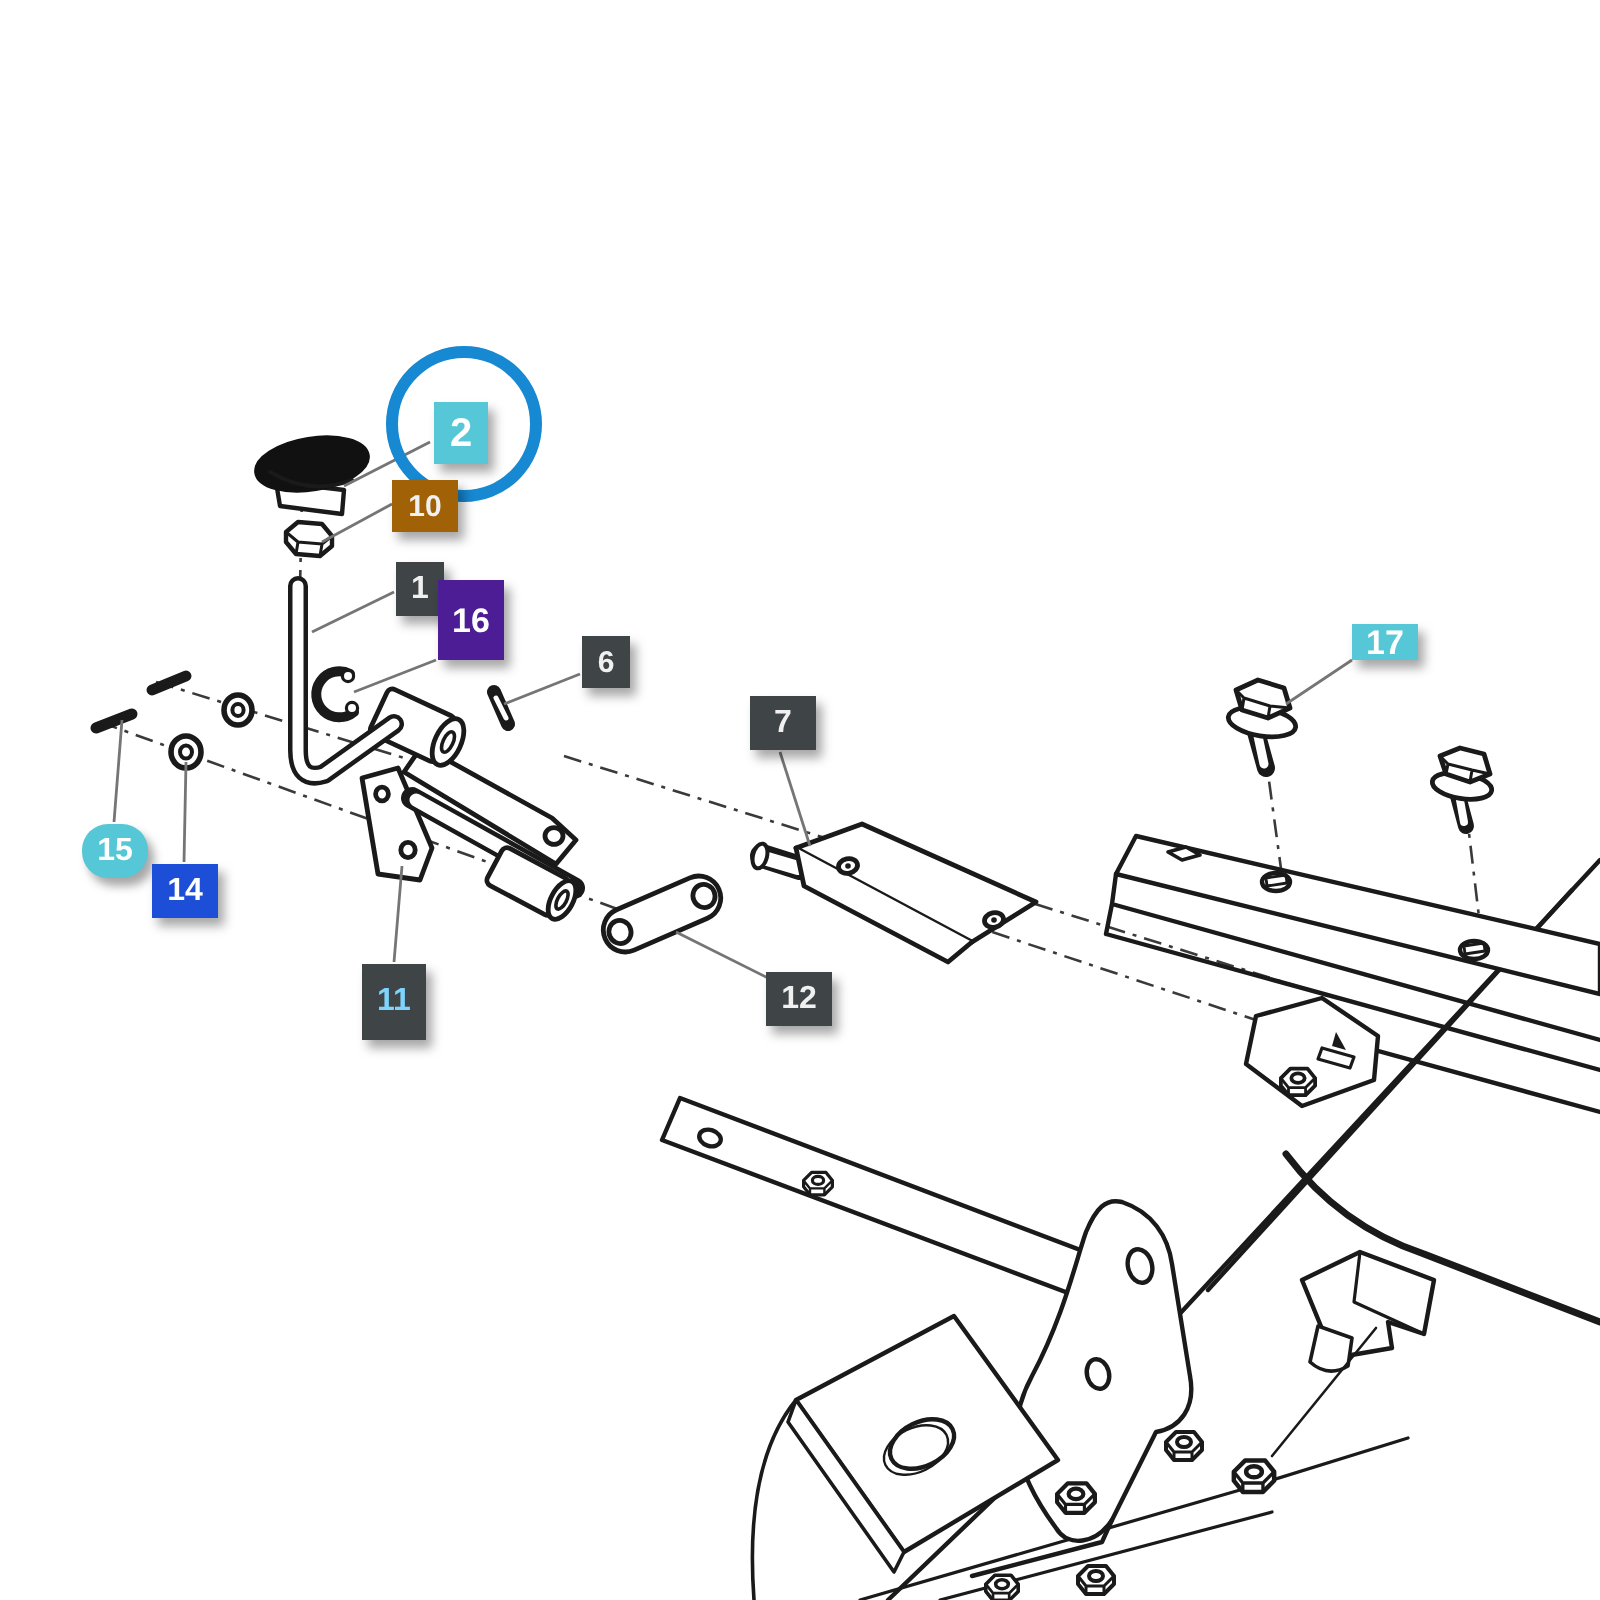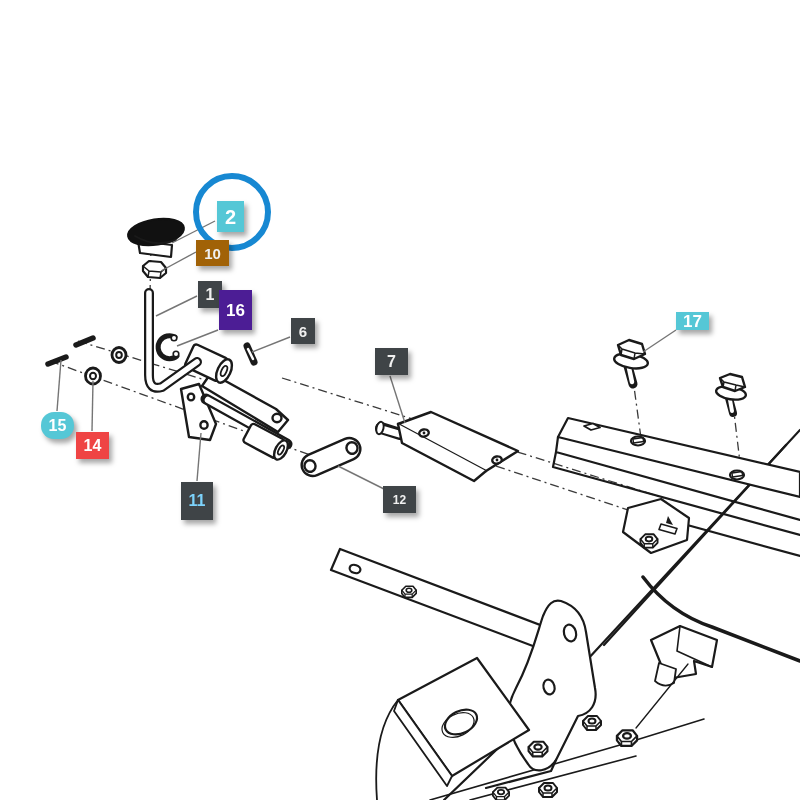--- a/index.html
+++ b/index.html
@@ -223,16 +223,16 @@
     </svg>
 
 <div class="callout accent" style="left: 217px; top: 201px; width: 27px; height: 31px; background: rgb(85, 199, 214); color: rgb(255, 255, 255); font-size: 20px;">2</div>
     <div class="callout" style="left: 196px; top: 240px; width: 33px; height: 26px; background: #a16207; color: rgb(240, 240, 240); font-size: 15px;">10</div>
     <div class="callout" style="left: 198px; top: 281px; width: 24px; height: 27px; background: rgb(63, 68, 71); color: rgb(240, 240, 240); font-size: 16px;">1</div>
     <div class="callout accent" style="left: 219px; top: 290px; width: 33px; height: 40px; background: #4c1d95; color: rgb(255, 255, 255); font-size: 17px;">16</div>
     <div class="callout" style="left: 291px; top: 318px; width: 24px; height: 26px; background: rgb(63, 68, 71); color: rgb(240, 240, 240); font-size: 15px;">6</div>
     <div class="callout" style="left: 375px; top: 348px; width: 33px; height: 27px; background: rgb(63, 68, 71); color: rgb(240, 240, 240); font-size: 16px;">7</div>
     <div class="callout accent" style="left: 676px; top: 312px; width: 33px; height: 18px; background: rgb(85, 199, 214); color: rgb(255, 255, 255); font-size: 17px;">17</div>
     <div class="callout accent" style="left: 41px; top: 412px; width: 33px; height: 27px; background: rgb(85, 199, 214); color: rgb(255, 255, 255); font-size: 16px; border-radius: 13px;">15</div>
-    <div class="callout accent" style="left: 76px; top: 432px; width: 33px; height: 27px; background: #ef4444; color: rgb(255, 255, 255); font-size: 16px;">14</div>
+    <div class="callout accent" style="left: 76px; top: 432px; width: 33px; height: 27px; background: #1d4ed8; color: rgb(255, 255, 255); font-size: 16px;">14</div>
     <div class="callout" style="left: 181px; top: 482px; width: 32px; height: 38px; background: rgb(63, 68, 71); color: #7dd3fc; font-size: 16px;">11</div>
-    <div class="callout" style="left: 383px; top: 486px; width: 33px; height: 27px; background: rgb(63, 68, 71); color: rgb(240, 240, 240); font-size: 12px;">12</div>
+    <div class="callout" style="left: 383px; top: 486px; width: 33px; height: 27px; background: rgb(63, 68, 71); color: rgb(240, 240, 240); font-size: 16px;">12</div>
   </div>
 
 </body></html>

